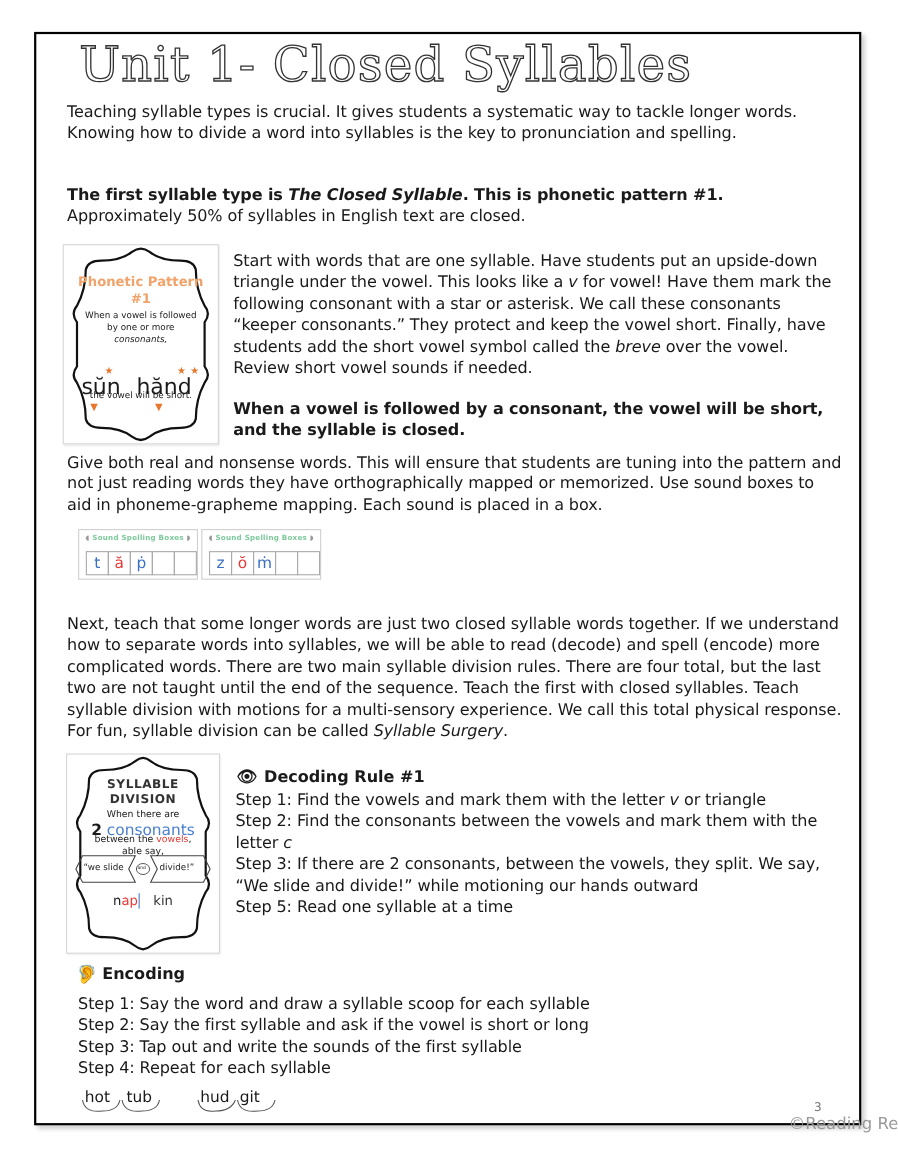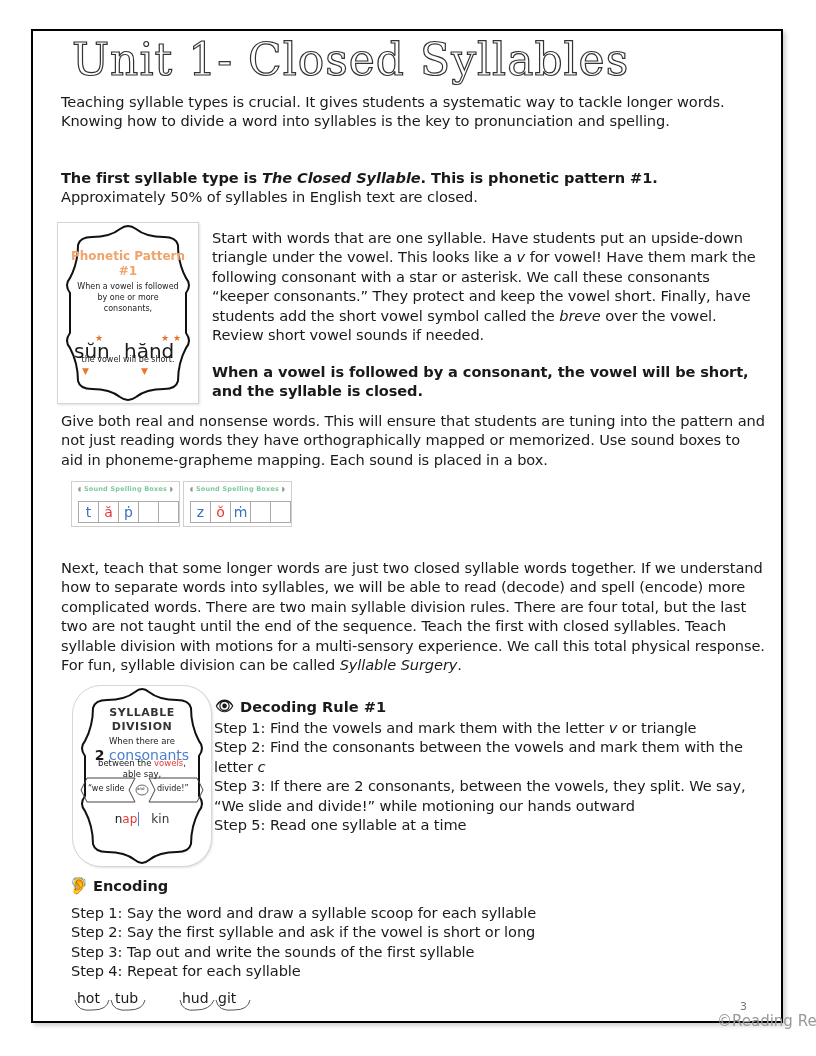--- a/index.html
+++ b/index.html
@@ -13,21 +13,21 @@
   .p3 { left:212px; top:228px; width:555px; }
   .p3b { left:212px; top:362px; width:555px; font-weight:bold; }
   .p4 { left:61px; top:411px; width:705px; }
   .p5 { left:61px; top:558px; width:705px; }
   .dec-title { position:absolute; left:215px; top:697px; font-size:14.6px; font-weight:bold; display:flex; align-items:center; gap:6px; }
   .dec-steps { left:214px; top:718px; width:555px; }
   .enc-title { position:absolute; left:69px; top:876px; font-size:14.6px; font-weight:bold; display:flex; align-items:center; gap:4px; }
   .enc-steps { left:71px; top:903px; width:600px; }
   .card { position:absolute; background:#fff; border:1px solid #d6d6d6; box-shadow:1px 1px 2px rgba(0,0,0,0.12); }
   .card1 { left:57px; top:222px; width:140px; height:180px; }
-  .card2 { left:72px; top:685px; width:138px; height:180px;border-radius:29px; }
+  .card2 { left:60px; top:685px; width:138px; height:180px; }
   .card svg { position:absolute; left:0; top:0; }
   .card .ct { position:absolute; left:0; width:100%; text-align:center; }
   .ssb { position:absolute; top:481px; height:44px; border:1px solid #cfcfcf; background:#fff; }
   .ssb1 { left:71px; width:107px; }
   .ssb2 { left:183px; width:107px; }
   .ssb .hdr { position:absolute; top:3px; left:0; width:100%; text-align:center; font-size:6.5px; color:#7cc99a; font-weight:bold; letter-spacing:0.2px; }
   .ssb .boxes { position:absolute; left:6px; top:19px; display:flex; }
   .ssb .box { width:19px; height:20px; border:1px solid #aaa; margin-right:-1px; text-align:center; font-size:14px; line-height:20px; }
   .scoop-word { position:absolute; top:0; }
   .page-num { position:absolute; left:740px; top:1000px; font-size:11px; color:#777; }
@@ -44,21 +44,21 @@
 <div class="txt p2"><b>The first syllable type is </b><b><i>The Closed Syllable</i></b><b>. This is phonetic pattern #1.</b><span> Approximately 50% of syllables in English text are closed.</span></div>
 
 <div class="card card1">
   <svg width="140" height="180">
     <path d="M20 22 Q22 14 34 14 Q52 14 62 6 Q70 0 78 6 Q88 14 106 14 Q118 14 120 22 Q120 40 128 55 Q134 62 128 70 L128 110 Q134 118 128 125 Q120 140 120 158 Q118 166 106 166 Q88 166 78 174 Q70 180 62 174 Q52 166 34 166 Q22 166 20 158 Q20 140 12 125 Q6 118 12 110 L12 70 Q6 62 12 55 Q20 40 20 22 Z" fill="none" stroke="#111" stroke-width="2"></path>
   </svg>
   <div class="ct" style="top:26px;font-size:12px;color:#f0a36a;font-weight:bold;">Phonetic Pattern</div>
   <div class="ct" style="top:41px;font-size:12px;color:#f0a36a;font-weight:bold;">#1</div>
   <div class="ct" style="top:58px;font-size:8px;line-height:11px;">When a vowel is followed</div>
   <div class="ct" style="top:69px;font-size:8px;line-height:11px;">by one or more</div>
-  <div class="ct" style="top:80px;font-size:8px;line-height:11px;">consonants,</div>
+  <div class="ct" style="top:80px;font-size:8px;line-height:11px;font-style:italic;">consonants,</div>
   <div class="ct" style="top:91px;font-size:8px;line-height:11px;margin-top:40px;">the vowel will be short.</div>
   <div style="position:absolute;left:16px;top:116px;font-size:20px;">sŭn</div>
   <div style="position:absolute;left:66px;top:116px;font-size:20px;">hănd</div>
   <div style="position:absolute;left:37px;top:110px;font-size:9px;color:#e8772e;">★</div>
   <div style="position:absolute;left:103px;top:110px;font-size:9px;color:#e8772e;">★</div>
   <div style="position:absolute;left:115px;top:110px;font-size:9px;color:#e8772e;">★</div>
   <div style="position:absolute;left:24px;top:143px;font-size:9px;color:#e8772e;">▼</div>
   <div style="position:absolute;left:83px;top:143px;font-size:9px;color:#e8772e;">▼</div>
 </div>
 

